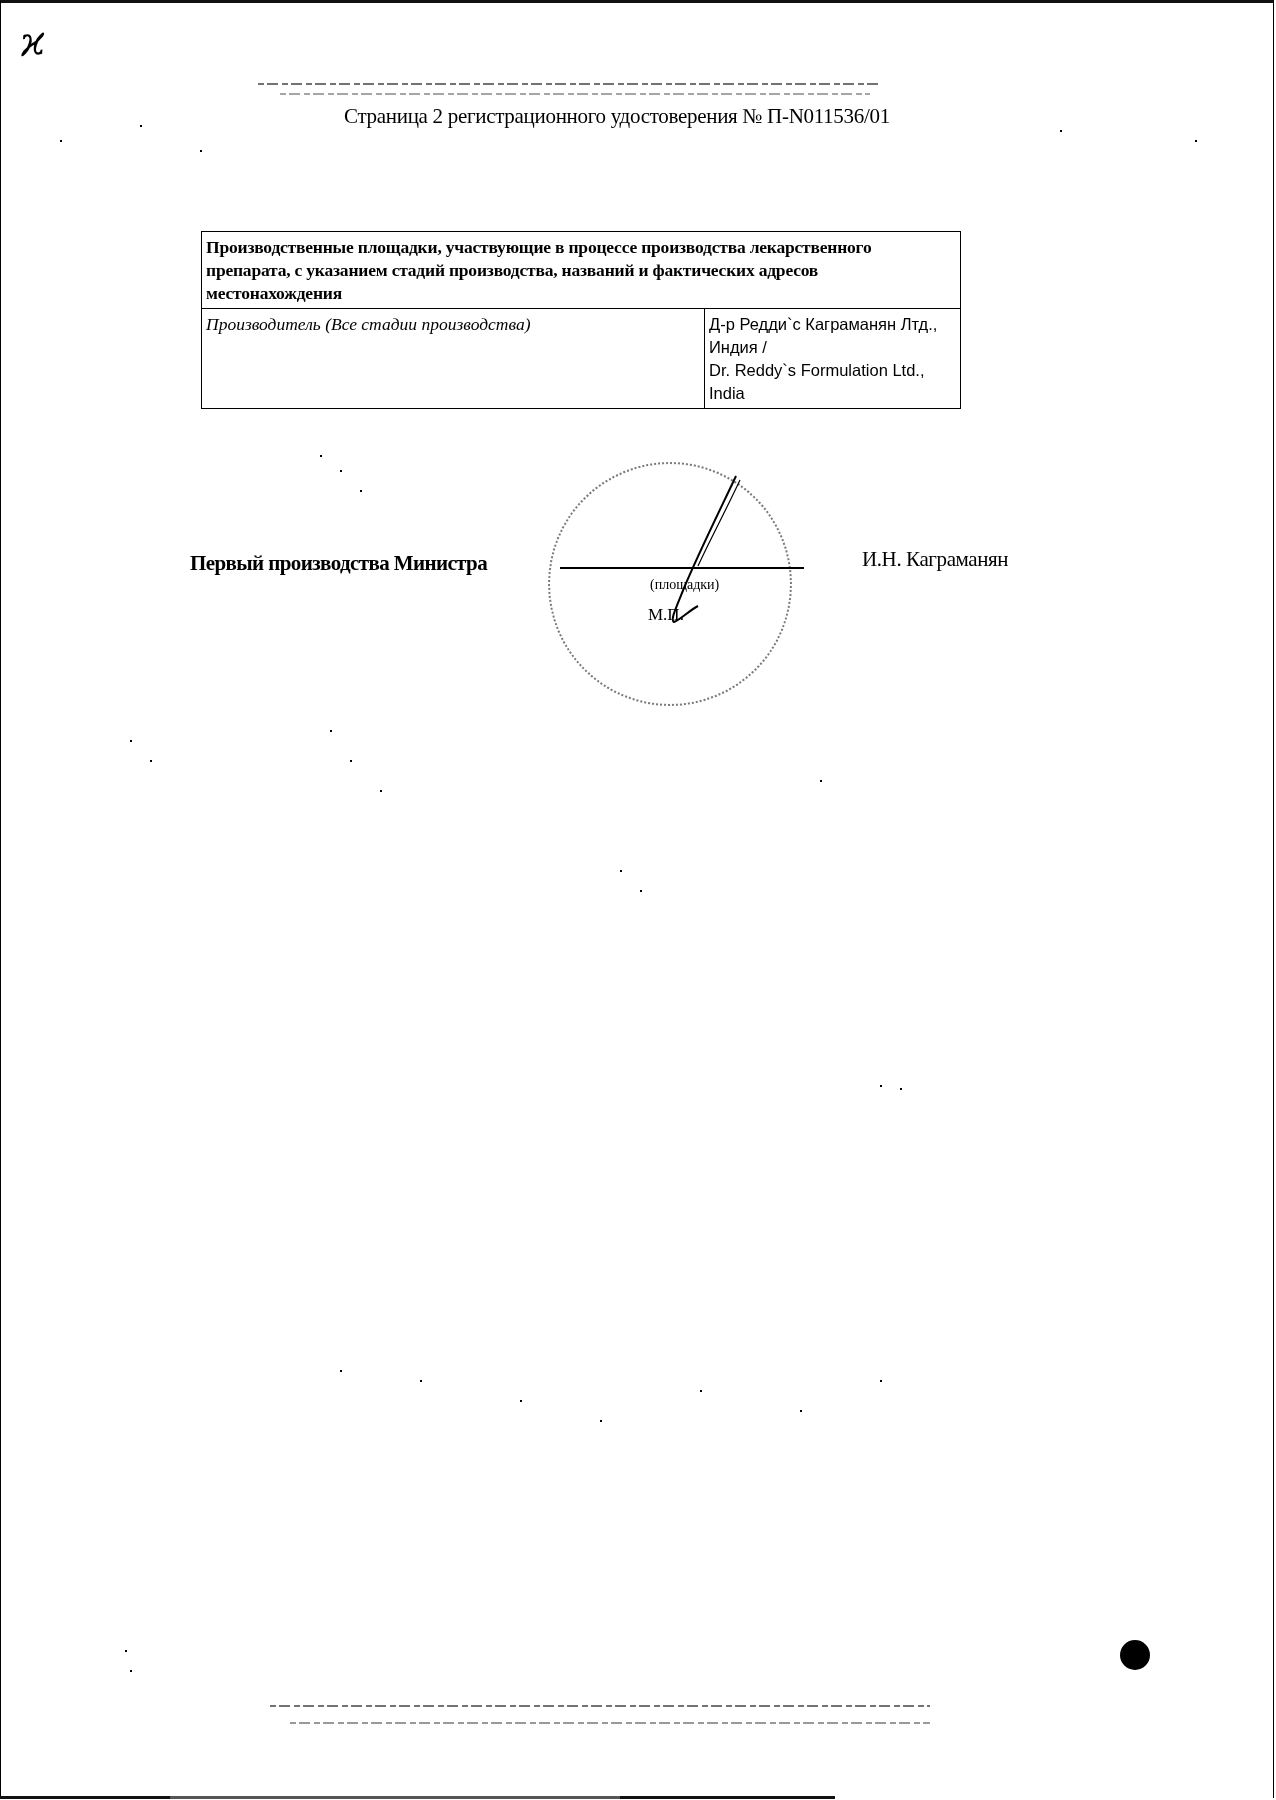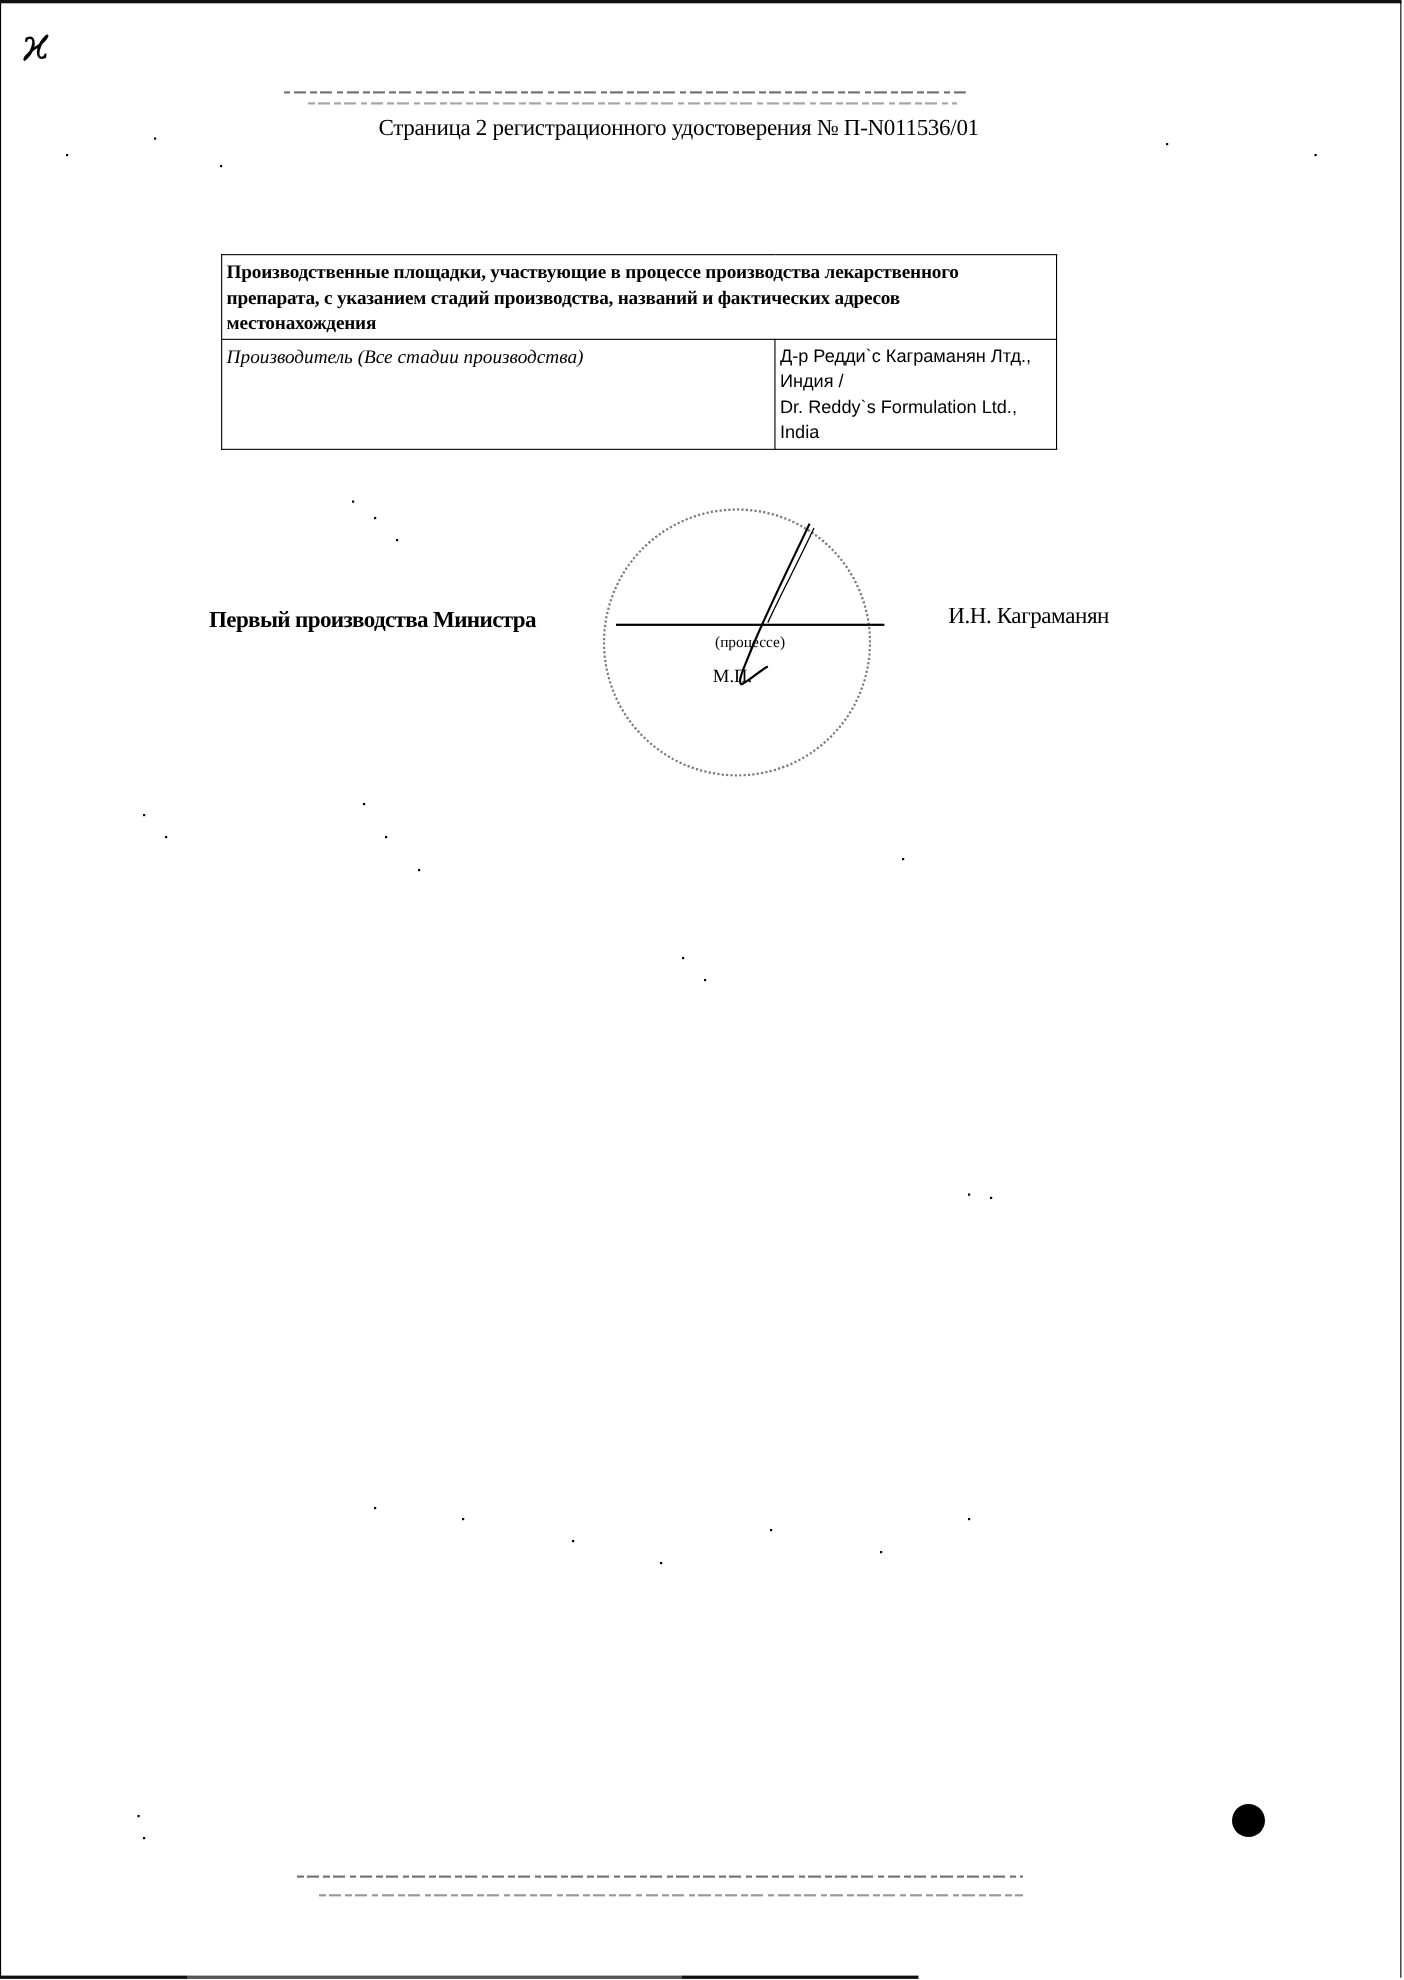--- a/index.html
+++ b/index.html
@@ -87,21 +87,21 @@
   </table>
 
 <div class="stamp"></div>
 <svg class="signature-svg" width="120" height="160">
   <path d="M96 6 C 80 40, 60 80, 44 118 C 36 138, 30 150, 34 152 C 40 150, 50 140, 58 136" stroke="#000" stroke-width="2" fill="none"></path>
   <path d="M100 10 C 86 40, 70 70, 58 96" stroke="#000" stroke-width="1.2" fill="none"></path>
 </svg>
 
 <div class="sig-position">Первый производства Министра</div>
 <div class="sig-line"></div>
-<div class="sig-caption">(процессе)</div>
+<div class="sig-caption">(площадки)</div>
 <div class="stamp-caption">М.П.</div>
 <div class="sig-name">И.Н. Каграманян</div>
 
 <div class="noise-cluster">
   <div class="noise-dot" style="left:60px;top:140px"></div>
   <div class="noise-dot" style="left:140px;top:125px"></div>
   <div class="noise-dot" style="left:200px;top:150px"></div>
   <div class="noise-dot" style="left:1060px;top:130px"></div>
   <div class="noise-dot" style="left:1195px;top:140px"></div>
   <div class="noise-dot" style="left:320px;top:455px"></div>

